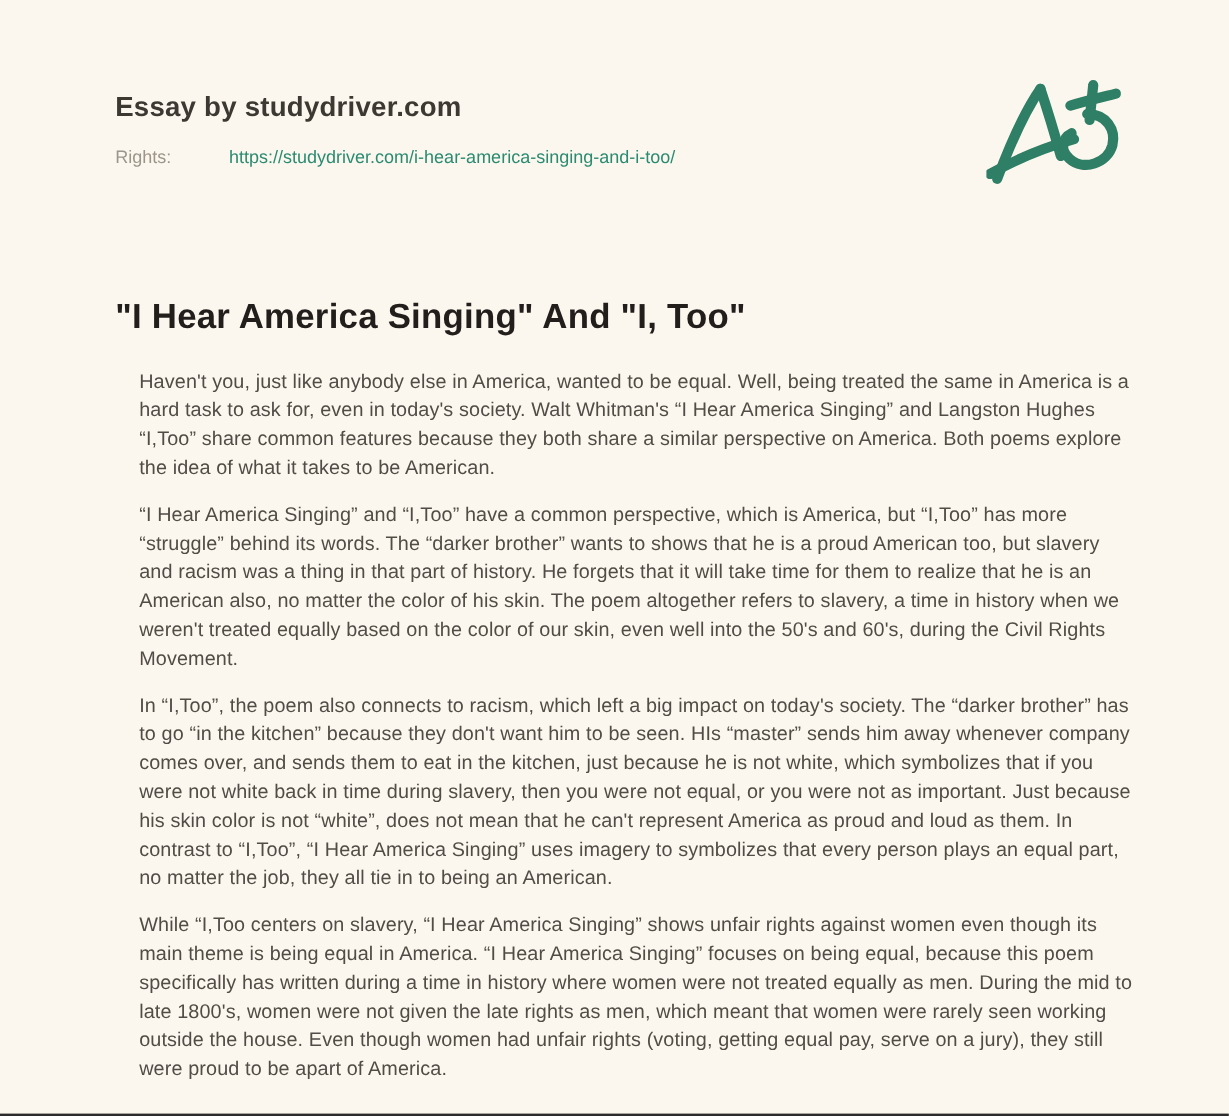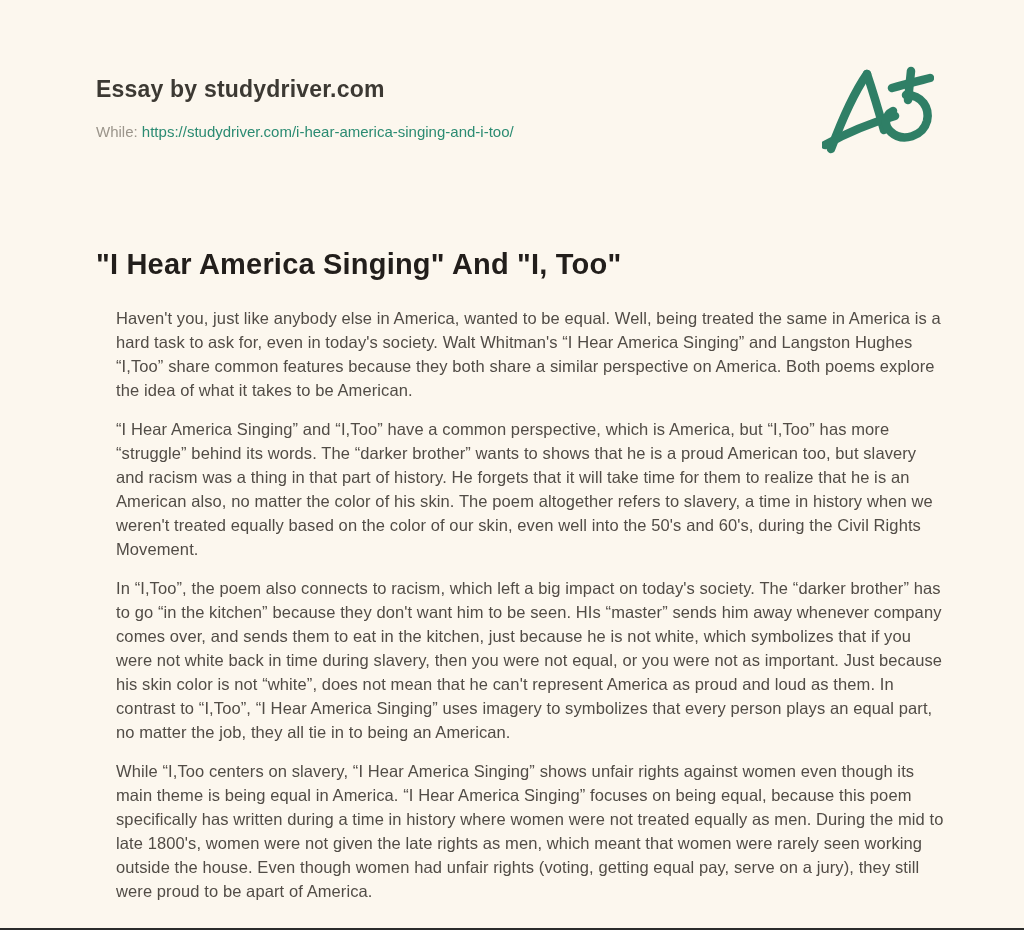--- a/index.html
+++ b/index.html
@@ -26,20 +26,21 @@
     letter-spacing: 0.2px;
   }
   .source-line {
     margin-top: 20px;
     font-size: 15px;
     color: #9B958B;
   }
   .source-line a {
     color: #2B8B72;
     text-decoration: none;
+    margin-left: 44px;
   }
   .brand-logo {
     position: absolute;
     top: 66px;
     right: 90px;
     width: 112px;
     height: 100px;
   }
   .brand-logo svg { width: 100%; height: 100%; }
   h1.article-title {
@@ -72,21 +73,21 @@
   }
 </style>
 </head>
 <body>
 
 <div class="page">
 
   <div class="byline">Essay by studydriver.com</div>
 
   <div class="source-line">
-    <span>While:</span>
+    <span>Rights:</span>
     <a href="#">https://studydriver.com/i-hear-america-singing-and-i-too/</a>
   </div>
 
   <div class="brand-logo">
     <svg viewBox="0 0 112 98" fill="none" stroke="#2F7F66" stroke-width="8.5" stroke-linecap="round" stroke-linejoin="round">
 
       <path d="M9 82 C18 58 31 27 45 7"></path>
 
       <path d="M45 7 C51 25 57 45 62 63"></path>
 

